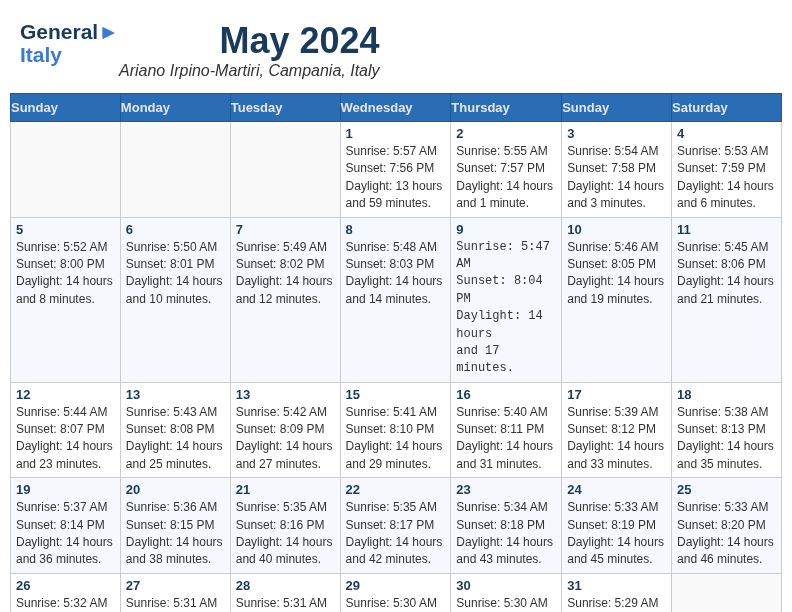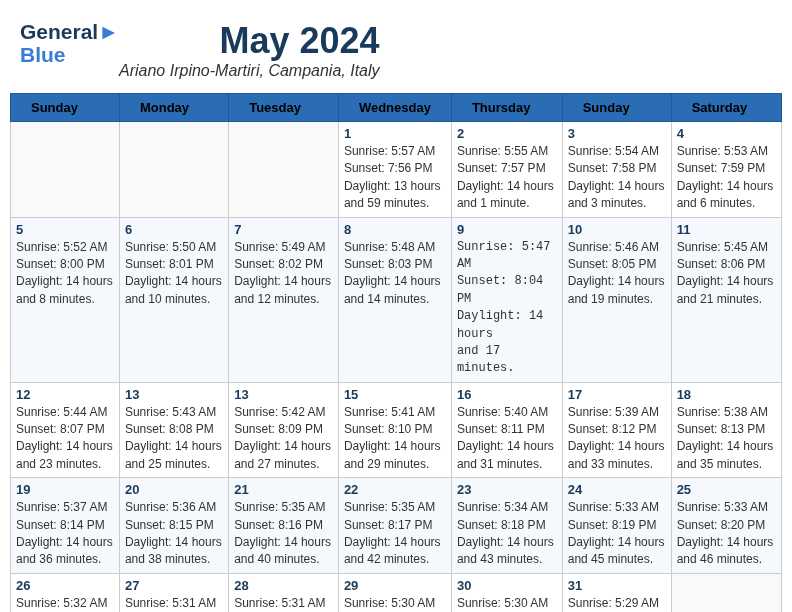--- a/index.html
+++ b/index.html
@@ -33,24 +33,24 @@
       color: #333;
       font-style: italic;
     }
     .calendar {
       width: 100%;
       border-collapse: collapse;
       margin-top: 8px;
     }
     .calendar th {
       background-color: #2a6db5;
-      color: #000000;
+      color: #e5e5e5;
       font-size: 13px;
       font-weight: bold;
-      padding: 6px 20px;
+      padding: 6px 0;
       text-align: left;
       border: 1px solid #1a5a9a;
     }
     .calendar td {
       vertical-align: top;
       border: 1px solid #ccc;
       padding: 4px 5px;
       width: 113px;
       min-height: 85px;
       font-size: 10.5px;
@@ -80,21 +80,21 @@
 <body>
 
 <div class="header">
   <div class="logo">
     <div>
       <div style="display:flex;align-items:center;">
         <div style="font-size:21px;font-weight:bold;color:#1a3a5c;line-height:1.1;">
           General<span style="color:#3a7bd5;">►</span>
         </div>
       </div>
-      <div style="font-size:21px;font-weight:bold;color:#3a7bd5;line-height:1.1;">Blue</div>
+      <div style="font-size:21px;font-weight:bold;color:#3a7bd5;line-height:1.1;">Italy</div>
     </div>
   </div>
   <div class="title-section">
     <div class="month-year">May 2024</div>
     <div class="location">Ariano Irpino-Martiri, Campania, Italy</div>
   </div>
 </div>
 
 <table class="calendar">
   <thead>

